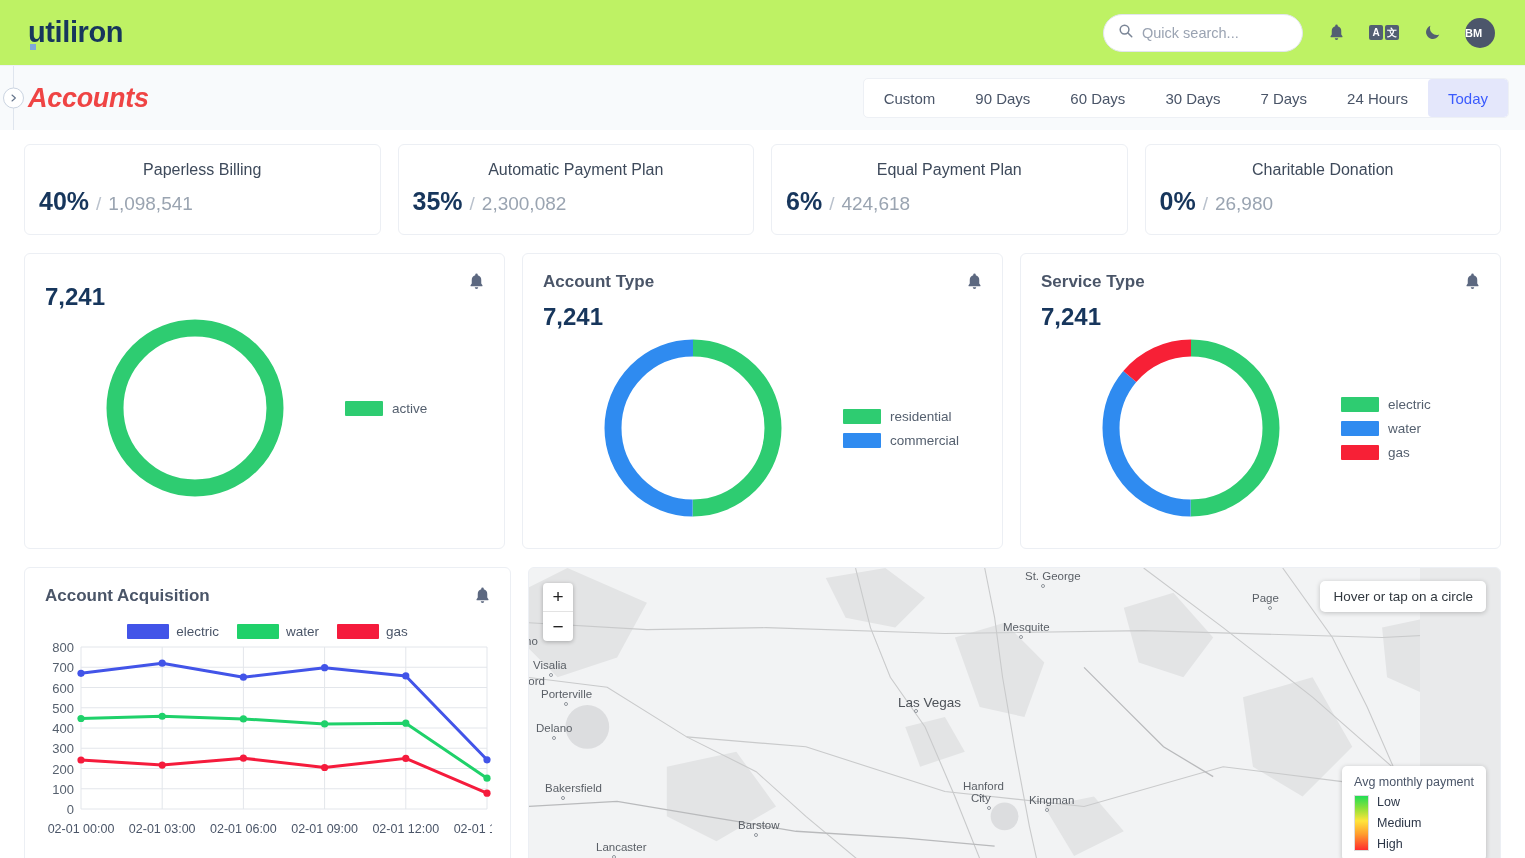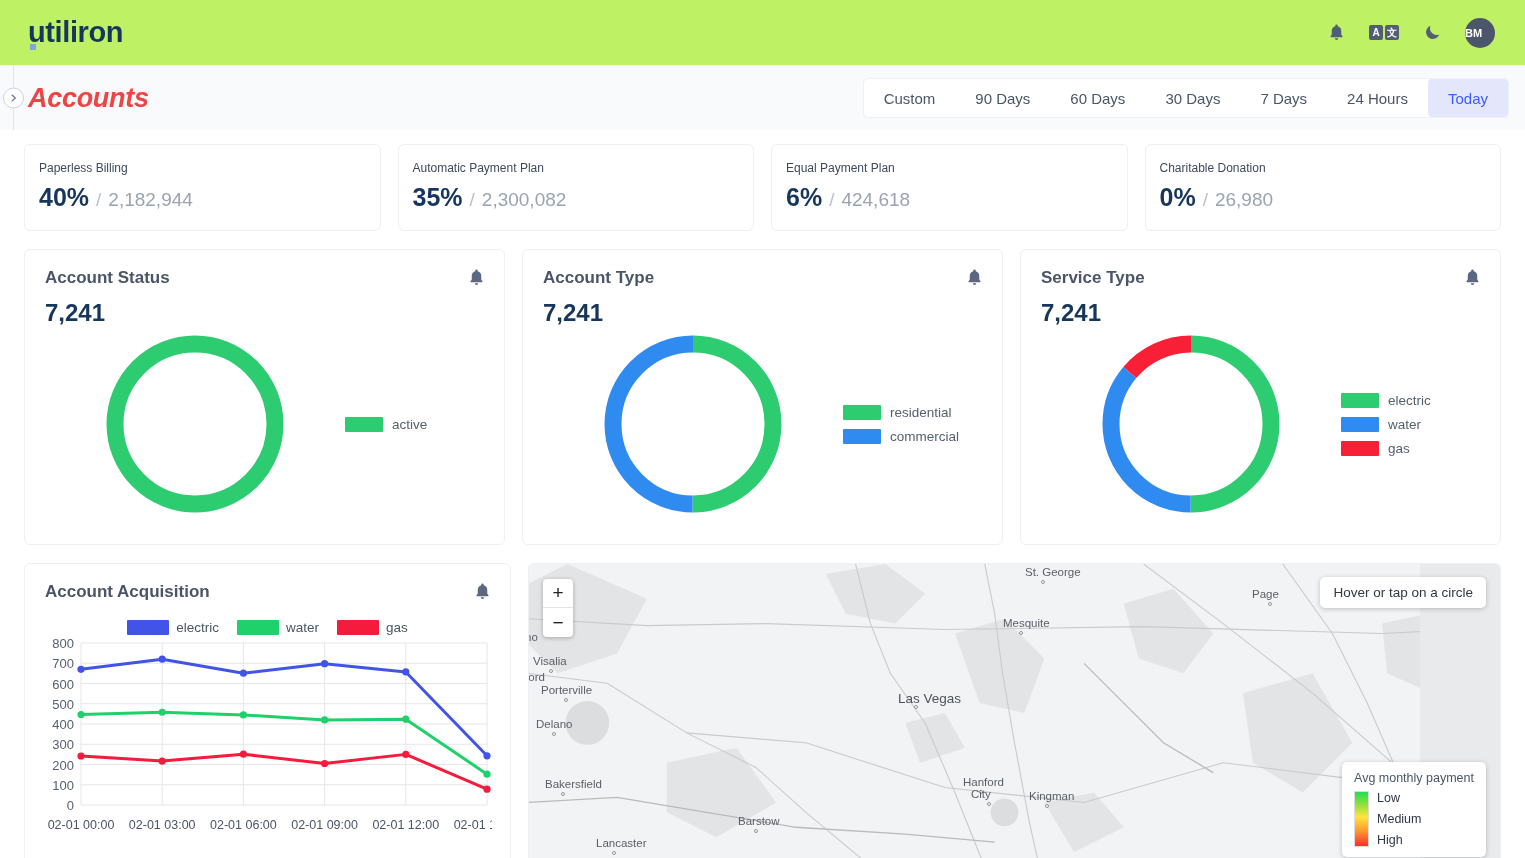--- a/index.html
+++ b/index.html
@@ -153,23 +153,24 @@
   .kpi-row { display: flex; gap: 17px; margin-top: 14px; }
   .kpi-card {
     flex: 1;
     background: #fff;
     border: 1px solid #eceff4;
     border-radius: 6px;
     padding: 16px 14px 18px;
     min-height: 85px;
   }
   .kpi-label {
-    font-size: 12px;
+    font-size: 16px;
     color: #3e4a5b;
     margin-bottom: 8px;
+    text-align: center;
   }
   .kpi-value { display: flex; align-items: baseline; gap: 7px; }
   .kpi-pct { font-size: 25px; font-weight: 700; color: #17365c; }
   .kpi-sep { font-size: 19px; color: #b9c1cc; }
   .kpi-total { font-size: 19px; color: #9aa4b1; }
 
   
   .donut-row { display: flex; gap: 17px; margin-top: 18px; }
   .card {
     background: #fff;
@@ -305,20 +306,29 @@
 </style>
 </head>
 <body>
 
 <div class="header">
   <div class="logo">
     <span>utiliron</span>
     <span class="dot"></span>
   </div>
   <div class="header-right">
+    <div class="search-box">
+      <span>
+        <svg width="15" height="15" viewBox="0 0 24 24" fill="none" stroke="#7a8596" stroke-width="2.4">
+          <circle cx="10.5" cy="10.5" r="7"></circle>
+            <line x1="16" y1="16" x2="22" y2="22" stroke-linecap="round"></line>
+        </svg>
+      </span>
+      <input type="text" placeholder="Quick search..." style="">
+    </div>
     <div class="icon-btn">
       <svg width="19" height="19" viewBox="0 0 24 24" fill="#525f72">
         <path d="M12 2a1.6 1.6 0 0 1 1.6 1.6v.6A6.2 6.2 0 0 1 18 10.2v4.3l1.5 2.3a.8.8 0 0 1-.7 1.2H5.2a.8.8 0 0 1-.7-1.2L6 14.5v-4.3a6.2 6.2 0 0 1 4.4-6v-.6A1.6 1.6 0 0 1 12 2z"></path>
         <path d="M9.8 19.4h4.4a2.2 2.2 0 0 1-4.4 0z"></path>
       </svg>
     </div>
     <div class="icon-btn translate-ico">
       <span>A</span>
       <span>文</span>
     </div>
@@ -353,21 +363,21 @@
 </div>
 
 <div class="content">
 
   <div class="kpi-row">
     <div class="kpi-card">
       <div class="kpi-label">Paperless Billing</div>
       <div class="kpi-value">
         <span class="kpi-pct">40%</span>
         <span class="kpi-sep">/</span>
-        <span class="kpi-total">2,182,944</span>
+        <span class="kpi-total">1,098,541</span>
       </div>
     </div>
     <div class="kpi-card">
       <div class="kpi-label">Automatic Payment Plan</div>
       <div class="kpi-value">
         <span class="kpi-pct">35%</span>
         <span class="kpi-sep">/</span>
         <span class="kpi-total">2,300,082</span>
       </div>
     </div>
@@ -385,21 +395,20 @@
         <span class="kpi-pct">0%</span>
         <span class="kpi-sep">/</span>
         <span class="kpi-total">26,980</span>
       </div>
     </div>
   </div>
 
   <div class="donut-row">
 
     <div class="card donut-card">
-      <div class="card-title">Account Status</div>
       <div class="bell">
         <svg width="19" height="19" viewBox="0 0 24 24" fill="#5c6880">
           <path d="M12 2a1.6 1.6 0 0 1 1.6 1.6v.6A6.2 6.2 0 0 1 18 10.2v4.3l1.5 2.3a.8.8 0 0 1-.7 1.2H5.2a.8.8 0 0 1-.7-1.2L6 14.5v-4.3a6.2 6.2 0 0 1 4.4-6v-.6A1.6 1.6 0 0 1 12 2z"></path>
           <path d="M9.8 19.4h4.4a2.2 2.2 0 0 1-4.4 0z"></path>
         </svg>
       </div>
       <div class="card-num">7,241</div>
       <div class="donut-area">
         <div class="donut-wrap">
           <svg width="190" height="190" viewBox="0 0 190 190">

